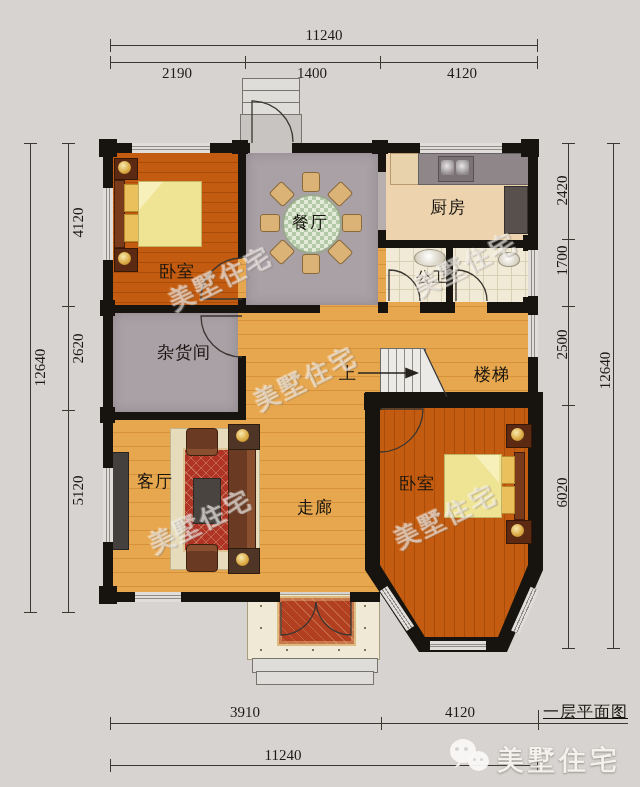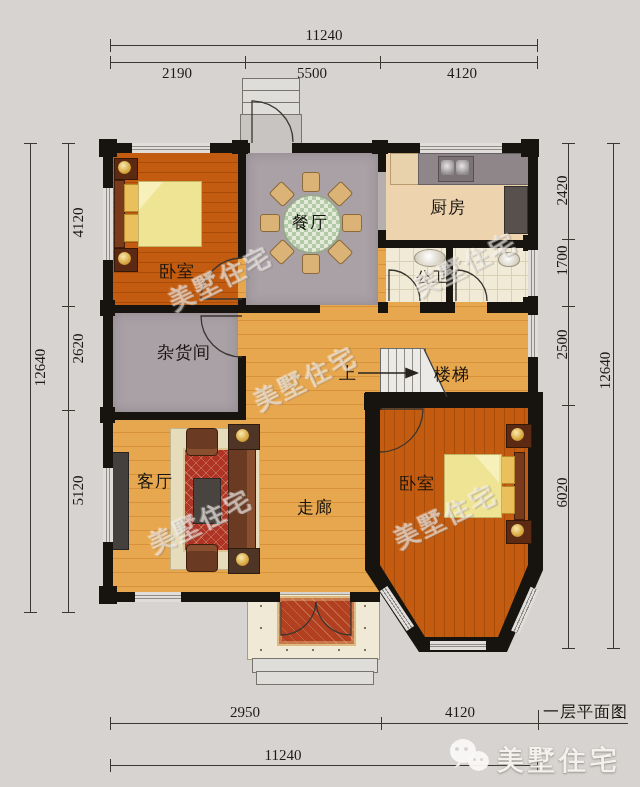--- a/index.html
+++ b/index.html
@@ -17,21 +17,21 @@
   .dim-rot{transform:rotate(-90deg);transform-origin:center;}
   .dline{position:absolute;background:#3a3733;z-index:45;}
   .tick{position:absolute;background:#3a3733;z-index:45;}
   .wm{position:absolute;z-index:60;color:rgba(246,243,238,0.55);font-size:25px;font-weight:bold;letter-spacing:3px;
       transform:rotate(-26deg);white-space:nowrap;text-shadow:1px 1px 1px rgba(110,100,90,.35),-1px -1px 1px rgba(255,255,255,.35);}
   .lamp{position:absolute;width:13px;height:13px;border-radius:50%;background:radial-gradient(circle at 40% 35%,#f8e9ae,#d9a73f 60%,#a8742a);z-index:6;}
   .chair{position:absolute;width:16px;height:18px;background:#dcb377;border:1px solid #8a6a3a;border-radius:3px;z-index:5;}
   svg.overlay{position:absolute;left:0;top:0;z-index:40;}
   .logo-text{position:absolute;z-index:70;font-size:27px;font-weight:bold;letter-spacing:4px;color:#f3f1ee;
              text-shadow:0 1px 2px rgba(120,113,105,.65),0 0 1px rgba(160,152,142,.8);white-space:nowrap;}
-  .caption{position:absolute;z-index:50;color:#16130e;font-size:16px;letter-spacing:1px;white-space:nowrap;}
+  .caption{position:absolute;z-index:50;color:#16130e;font-size:16px;letter-spacing:1px;white-space:nowrap;text-decoration:underline;}
 </style>
 </head>
 <body>
 
 <div id="canvas">
 
   <div class="floor" style="left:113px;top:153px;width:415px;height:439px;background:repeating-linear-gradient(to bottom,#e7a74f 0 13px,#d6913a 13px 14px);"></div>
   <div class="floor" style="left:113px;top:153px;width:125px;height:152px;background:repeating-linear-gradient(to bottom,#c35c10 0 9px,#a84c08 9px 10px);"></div>
   <div class="floor" style="left:246px;top:153px;width:132px;height:152px;background:#a9a1a6;box-shadow:inset 0 0 12px rgba(70,60,70,.25);"></div>
   <div class="floor" style="left:386px;top:153px;width:142px;height:87px;background:#edd4ae;"></div>
@@ -167,21 +167,21 @@
       <line x1="358" y1="373" x2="408" y2="373"></line>
       <polygon points="417,373 406,368.5 406,377.5"></polygon>
     </g>
   </svg>
 
   <div class="room-label" style="left:177px;top:271px;">卧室</div>
   <div class="room-label" style="left:310px;top:222px;">餐厅</div>
   <div class="room-label" style="left:448px;top:207px;">厨房</div>
   <div class="room-label" style="left:432px;top:277px;font-size:15px;">公卫</div>
   <div class="room-label" style="left:184px;top:352px;">杂货间</div>
-  <div class="room-label" style="left:452px;top:374px;">楼梯</div>
+  <div class="room-label" style="left:492px;top:374px;">楼梯</div>
   <div class="room-label" style="left:348px;top:373px;">上</div>
   <div class="room-label" style="left:155px;top:481px;">客厅</div>
   <div class="room-label" style="left:315px;top:507px;">走廊</div>
   <div class="room-label" style="left:417px;top:483px;">卧室</div>
 
   <div class="wm" style="left:165px;top:262px;">美墅住宅</div>
   <div class="wm" style="left:410px;top:248px;">美墅住宅</div>
   <div class="wm" style="left:250px;top:362px;">美墅住宅</div>
   <div class="wm" style="left:145px;top:505px;">美墅住宅</div>
   <div class="wm" style="left:390px;top:500px;">美墅住宅</div>
@@ -189,24 +189,24 @@
   <div class="dim" style="left:274px;top:27px;width:100px;">11240</div>
   <div class="dline" style="left:110px;top:45px;width:428px;height:1px;"></div>
   <div class="tick" style="left:110px;top:39px;width:1px;height:13px;"></div>
   <div class="tick" style="left:537px;top:39px;width:1px;height:13px;"></div>
   <div class="dline" style="left:110px;top:62px;width:428px;height:1px;"></div>
   <div class="tick" style="left:110px;top:56px;width:1px;height:13px;"></div>
   <div class="tick" style="left:245px;top:56px;width:1px;height:13px;"></div>
   <div class="tick" style="left:380px;top:56px;width:1px;height:13px;"></div>
   <div class="tick" style="left:537px;top:56px;width:1px;height:13px;"></div>
   <div class="dim" style="left:137px;top:65px;width:80px;">2190</div>
-  <div class="dim" style="left:272px;top:65px;width:80px;">5500</div>
+  <div class="dim" style="left:272px;top:65px;width:80px;">1400</div>
   <div class="dim" style="left:422px;top:65px;width:80px;">4120</div>
 
-  <div class="dim" style="left:205px;top:704px;width:80px;">2950</div>
+  <div class="dim" style="left:205px;top:704px;width:80px;">3910</div>
   <div class="dim" style="left:420px;top:704px;width:80px;">4120</div>
   <div class="dline" style="left:110px;top:723px;width:518px;height:1px;"></div>
   <div class="tick" style="left:110px;top:717px;width:1px;height:13px;"></div>
   <div class="tick" style="left:381px;top:717px;width:1px;height:13px;"></div>
   <div class="tick" style="left:538px;top:710px;width:1px;height:20px;"></div>
   <div class="caption" style="left:543px;top:702px;">一层平面图</div>
   <div class="dline" style="left:110px;top:765px;width:428px;height:1px;"></div>
   <div class="tick" style="left:110px;top:759px;width:1px;height:13px;"></div>
   <div class="tick" style="left:537px;top:759px;width:1px;height:13px;"></div>
   <div class="dim" style="left:243px;top:747px;width:80px;">11240</div>

